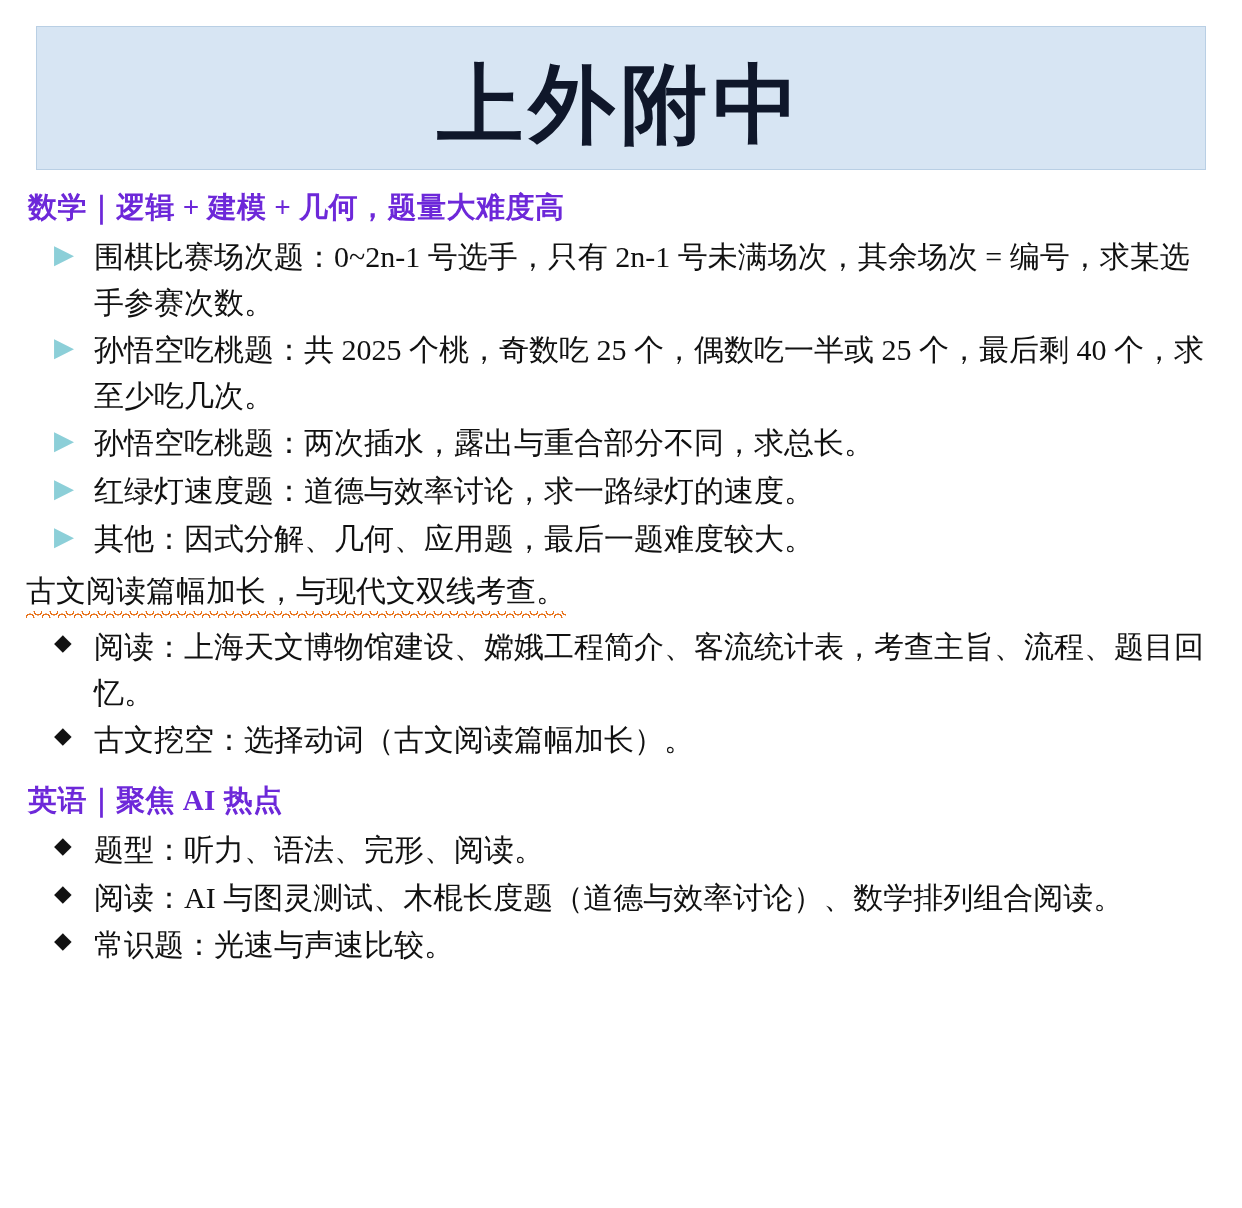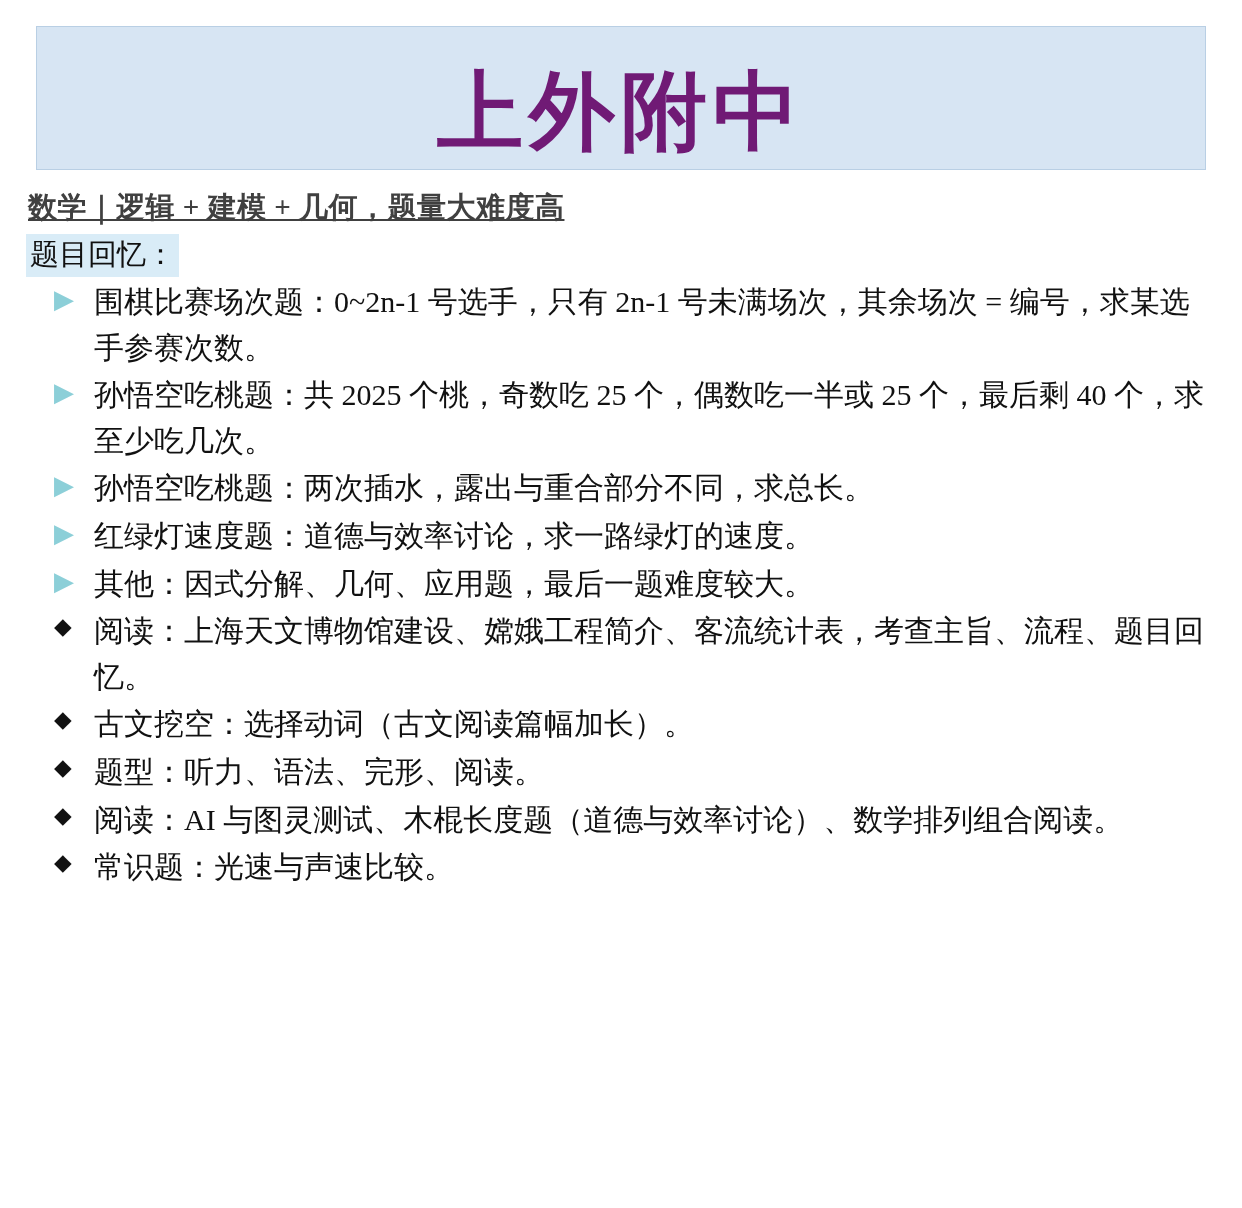--- a/index.html
+++ b/index.html
@@ -30,35 +30,34 @@
     border: 1px solid #b9cfe4;
     display: flex;
     align-items: center;
     justify-content: center;
   }
   .title-text {
     font-family: "Liberation Serif", "DejaVu Serif", serif;
     font-weight: bold;
     font-size: 86px;
     letter-spacing: 6px;
-    color: #701a75;
+    color: #0f172a;
     line-height: 1;
     position: relative;
-    top: 8px;
+    top: 1px;
     margin-top: 12px;
   }
 
   
   .sec-head {
-    color: #404040;
+    color: #6d28d9;
     font-weight: bold;
     font-size: 29px;
     margin: 18px 8px 6px 28px;
     letter-spacing: 0.5px;
-    text-decoration: underline;
   }
 
   
   .sub-label-wrap {
     margin: 6px 0 2px 26px;
   }
   .sub-label {
     display: inline-block;
     font-size: 29px;
     background: #d9ecf7;
@@ -122,23 +121,20 @@
 <body>
 
 <div class="page">
 
   <div class="title-banner">
     <div class="title-text">上外附中</div>
   </div>
 
   <div>
     <div class="sec-head">数学｜逻辑 + 建模 + 几何，题量大难度高</div>
-    <div class="sub-label-wrap">
-      <span class="sub-label">题目回忆：</span>
-    </div>
     <ul class="blist">
       <li>
         <span class="bul tri">▶</span>
         <span class="btext">围棋比赛场次题：0~2n-1 号选手，只有 2n-1 号未满场次，其余场次 = 编号，求某选手参赛次数。</span>
       </li>
       <li>
         <span class="bul tri">▶</span>
         <span class="btext">孙悟空吃桃题：共 2025 个桃，奇数吃 25 个，偶数吃一半或 25 个，最后剩 40 个，求至少吃几次。</span>
       </li>
       <li>
@@ -150,33 +146,37 @@
         <span class="btext">红绿灯速度题：道德与效率讨论，求一路绿灯的速度。</span>
       </li>
       <li>
         <span class="bul tri">▶</span>
         <span class="btext">其他：因式分解、几何、应用题，最后一题难度较大。</span>
       </li>
     </ul>
   </div>
 
   <div>
+    <div>
+      <span class="wavy-line">古文阅读篇幅加长，与现代文双线考查。</span>
+    </div>
     <ul class="blist">
       <li>
         <span class="bul dia">◆</span>
         <span class="btext">阅读：上海天文博物馆建设、嫦娥工程简介、客流统计表，考查主旨、流程、题目回忆。</span>
       </li>
       <li>
         <span class="bul dia">◆</span>
         <span class="btext">古文挖空：选择动词（古文阅读篇幅加长）。</span>
       </li>
     </ul>
   </div>
 
   <div>
+    <div class="sec-head">英语｜聚焦 AI 热点</div>
     <ul class="blist">
       <li>
         <span class="bul dia">◆</span>
         <span class="btext">题型：听力、语法、完形、阅读。</span>
       </li>
       <li>
         <span class="bul dia">◆</span>
         <span class="btext">阅读：AI 与图灵测试、木棍长度题（道德与效率讨论）、数学排列组合阅读。</span>
       </li>
       <li>

